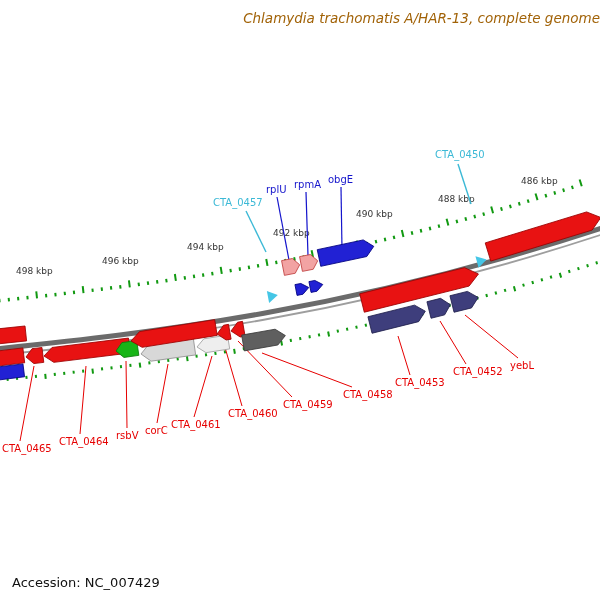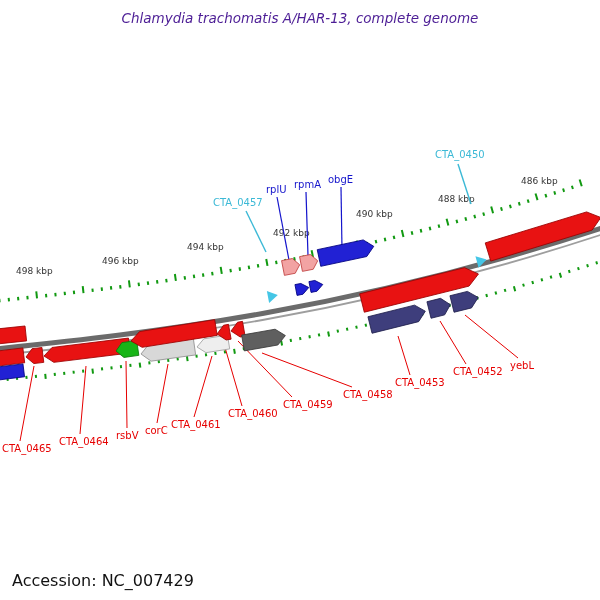--- a/index.html
+++ b/index.html
@@ -1,22 +1,22 @@
 <!DOCTYPE html>
 <html><head>
 <meta charset="utf-8">
 <style>
   html,body{margin:0;padding:0;background:#ffffff;}
   body{width:600px;height:600px;font-family:"DejaVu Sans",sans-serif;}
   .stage{position:relative;width:600px;height:600px;background:#fff;overflow:hidden;}
-  .title{position:absolute;top:10px;left:0;width:100%;text-align:center;
-         font-style:italic;font-size:13.5px;color:#4c1d95;}
+  .title{position:absolute;top:10px;left:0;width:100%;text-align:right;
+         font-style:italic;font-size:13.5px;color:#a16207;}
   .statusbar{position:absolute;bottom:10px;left:0;width:100%;box-sizing:border-box;
              padding:0 12px;display:flex;
-             font-size:16px;color:#111;margin-top:12px;}
+             font-size:13px;color:#111;margin-top:12px;}
   svg{position:absolute;top:0;left:0;}
   svg text{font-family:"DejaVu Sans",sans-serif;}
   .kbp{font-size:9px;fill:#333;}
   .lbl{font-size:10px;}
   .backbone{fill:none;stroke:#6b6b6b;stroke-width:5;}
   .backbone2{fill:none;stroke:#9e9e9e;stroke-width:1.8;}
   .tick{stroke:#119911;stroke-width:2;}
   .gene-red{fill:#e81212;stroke:#9b0000;stroke-width:.8;}
   .gene-pink{fill:#f2a3a3;stroke:#c04040;stroke-width:.8;}
   .gene-blue{fill:#2121d4;stroke:#000080;stroke-width:.8;}

